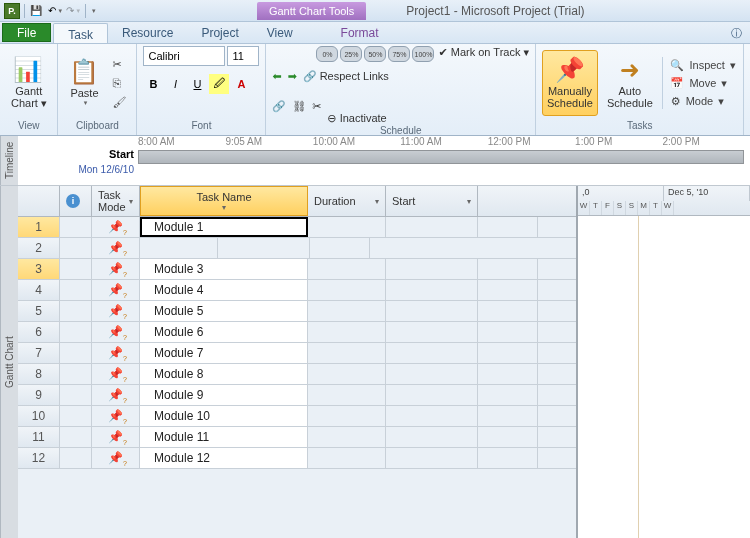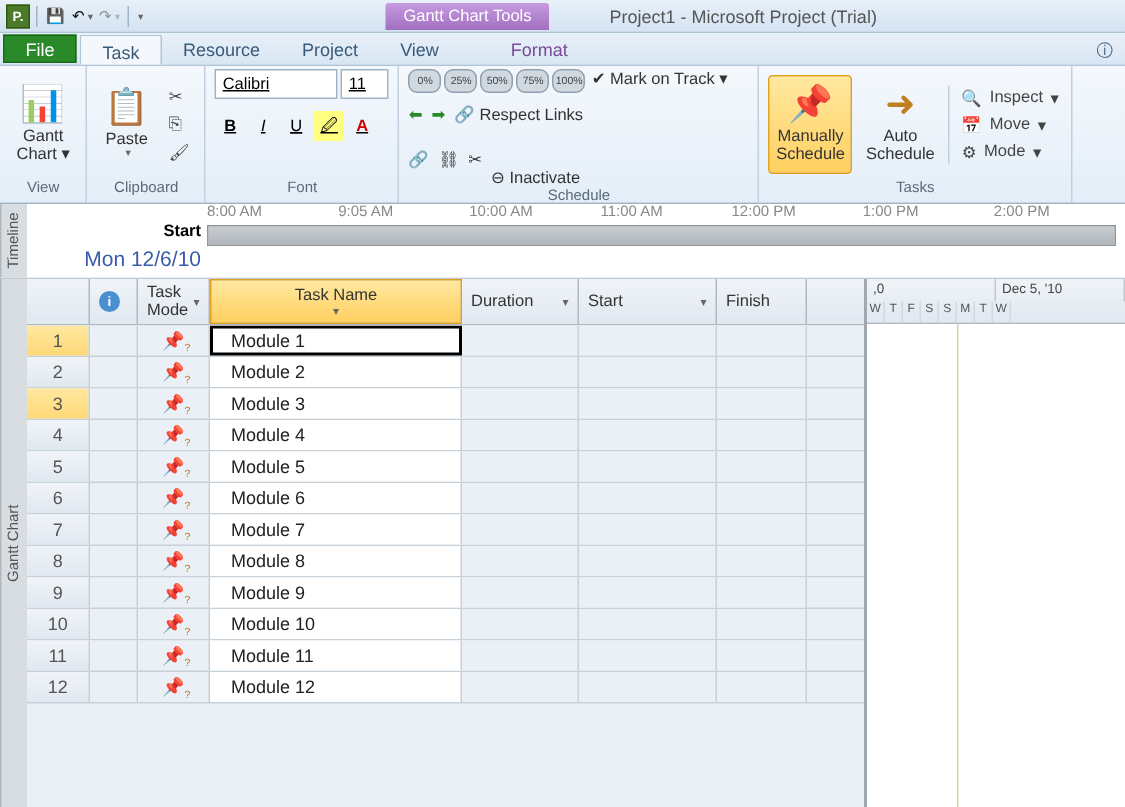--- a/index.html
+++ b/index.html
@@ -29,33 +29,33 @@
     .ribbon-group-label { text-align: center; font-size: 10px; color: #5a6a7a; padding-bottom: 2px; }
     .big-btn { display: flex; flex-direction: column; align-items: center; justify-content: center; padding: 2px 4px; text-align: center; line-height: 1.1; font-size: 11px; color: #333; min-width: 40px; height: 66px; border: 1px solid transparent; border-radius: 3px;}
     .big-btn .ico { font-size: 24px; margin-bottom: 2px; }
     .big-btn.highlighted { background: linear-gradient(#ffe8a0, #ffd060); border: 1px solid #e0a020; }
     .small-btns { display: flex; flex-direction: column; gap: 2px;}
     .small-btns span { font-size: 11px; color: #444; padding: 1px 2px; display:flex; align-items:center; gap:3px;}
     .font-row { display: flex; gap: 2px; align-items: center; margin-bottom: 4px;}
     .font-select { border: 1px solid #a0b4c8; background: #fff; height: 20px; padding: 1px 4px; font-size: 11px;}
     .font-btns { display: flex; gap: 2px; }
     .font-btns .fb { width: 20px; height: 20px; border: 1px solid transparent; display: flex; align-items: center; justify-content: center; font-size: 11px;}
-    .sched-icons { display: flex; gap: 2px; margin-bottom: 4px;}
+    .sched-icons { display: flex; gap: 2px; margin-bottom: 4px; margin-left: 44px;}
     .sched-icons .si { width: 22px; height: 16px; background: #d0d8e0; border: 1px solid #90a0b0; border-radius: 6px; font-size: 7px; display:flex;align-items:center;justify-content:center;color:#444;}
     .sched-row { display: flex; gap: 6px; align-items:center; font-size:11px; color:#333;}
     
     
     .timeline-container { display: flex; height: 50px; border-bottom: 1px solid #c0c8d0;}
     .timeline-left { width: 18px; background: #d8dde2; writing-mode: vertical-rl; transform: rotate(180deg); text-align: center; font-size: 10px; color: #555; display:flex;align-items:center;justify-content:center; border-right:1px solid #b0b8c0;}
     .timeline-body { flex:1; position: relative; background: #fff;}
     .timeline-hours { display: flex; position:absolute; top:0; left:120px; right:0; font-size:10px; color:#888;}
     .timeline-hours span { flex:1; text-align:left; }
     .timeline-bar { position:absolute; top:14px; left:120px; right:6px; height:14px; background: linear-gradient(#c8cdd2,#b0b6bc); border:1px solid #909498;}
     .timeline-start { position:absolute; top:12px; left:8px; font-size:11px; font-weight:bold; text-align:right; width:108px;}
-    .timeline-date { position:absolute; top:28px; left:8px; font-size:14px; color:#3a5aaa; width:108px; text-align:right;}
+    .timeline-date { position:absolute; top:28px; left:8px; font-size:10px; color:#3a5aaa; width:108px; text-align:right;}
     
     
     .main { display: flex; height: calc(538px - 22px - 22px - 92px - 50px); }
     .gantt-left-tab { width: 18px; background: #d8dde2; writing-mode: vertical-rl; transform: rotate(180deg); text-align: center; font-size: 10px; color: #555; display:flex;align-items:center;justify-content:center; border-right:1px solid #b0b8c0;}
     .sheet { flex: 0 0 560px; display: flex; flex-direction: column; border-right: 2px solid #a0a8b0;}
     .sheet-header { display: flex; background: linear-gradient(#f0f4f8,#e0e8f0); border-bottom: 1px solid #b0b8c0;}
     .sheet-header .col { border-right: 1px solid #b0b8c0; padding: 4px 6px; font-size: 11px; color: #333; display:flex; align-items:center; justify-content:space-between; height: 30px;}
     .sheet-header .col.highlighted { background: linear-gradient(#ffe8a0, #ffd060); border:1px solid #e0a020;}
     .col-rownum { width: 42px; }
     .col-info { width: 32px; justify-content:center;}
@@ -147,21 +147,21 @@
             <span>⎘</span>
           </span>
         <span>
             <span>🖌</span>
           </span>
       </div>
     </div>
     <div class="ribbon-group-label">Clipboard</div>
   </div>
   <div class="ribbon-group">
-    <div class="ribbon-group-content" style="flex-direction:column;align-items:flex-start;text-decoration:underline;">
+    <div class="ribbon-group-content" style="flex-direction:column;align-items:flex-start;">
       <div class="font-row">
         <input class="font-select" style="width: 82px;" value="Calibri">
         <input class="font-select" style="width: 32px;" value="11">
       </div>
       <div class="font-btns">
         <span class="fb">
             <b>B</b>
           </span>
         <span class="fb">
             <i>I</i>
@@ -257,43 +257,39 @@
           <span class="dd-arrow">▾</span>
         </div>
       <div class="col col-dur">
           <span>Duration</span>
           <span class="dd-arrow">▾</span>
         </div>
       <div class="col col-start">
           <span>Start</span>
           <span class="dd-arrow">▾</span>
         </div>
-      <div class="col col-finish">
-          <span>Finish</span>
-        </div>
     </div>
     <div class="sheet-body" id="sheet-body">
         <div class="row active">
           <div class="cell rownum hl">1</div>
           <div class="cell info"></div>
           <div class="cell mode">
             <span class="pin-icon">📌</span>
           </div>
           <div class="cell name">Module 1</div>
           <div class="cell dur"></div>
           <div class="cell start"></div>
           <div class="cell finish"></div>
         </div>
         <div class="row">
           <div class="cell rownum">2</div>
           <div class="cell info"></div>
           <div class="cell mode">
             <span class="pin-icon">📌</span>
           </div>
-          <div class="cell name">Module 2</div>
           <div class="cell dur"></div>
           <div class="cell start"></div>
           <div class="cell finish"></div>
         </div>
         <div class="row">
           <div class="cell rownum hl">3</div>
           <div class="cell info"></div>
           <div class="cell mode">
             <span class="pin-icon">📌</span>
           </div>

